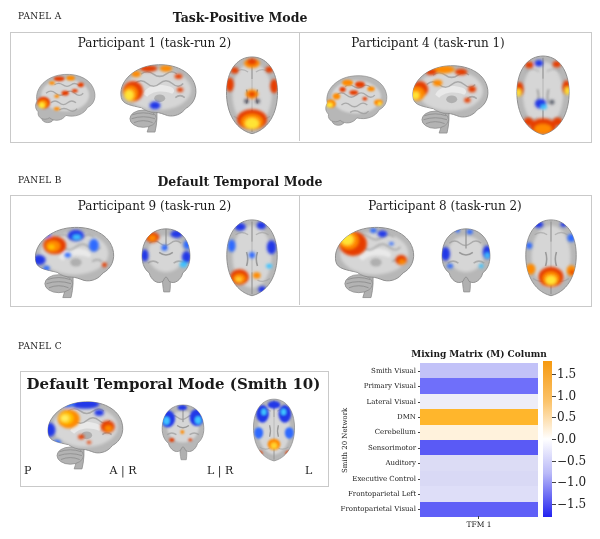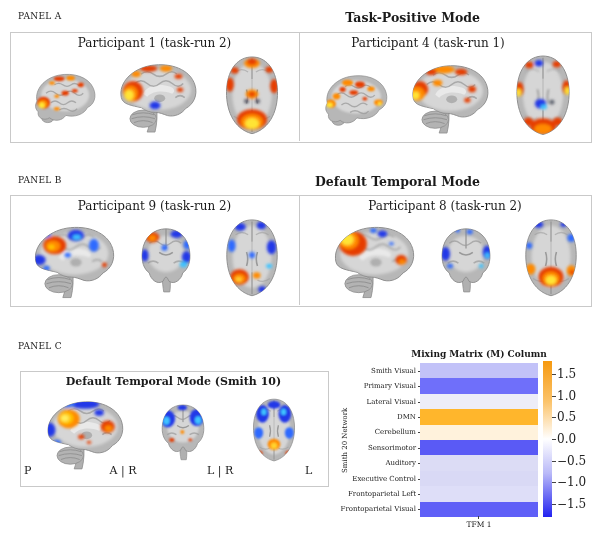--- a/index.html
+++ b/index.html
@@ -1,24 +1,24 @@
 <!DOCTYPE html>
 <html><head>
 <meta charset="utf-8">
 <style>
   html,body{margin:0;padding:0;background:#ffffff;}
   #fig{position:relative;width:600px;height:539px;background:#ffffff;overflow:hidden;
        font-family:"DejaVu Serif","Liberation Serif",serif;color:#1a1a1a;}
   .panel-label{position:absolute;font-size:9px;letter-spacing:.3px;}
-  .panel-title{position:absolute;left:0;width:480px;text-align:right;font-weight:bold;font-size:12.5px;}
+  .panel-title{position:absolute;left:0;width:480px;text-align:center;font-weight:bold;font-size:12.5px;}
   .panel-box{position:absolute;border:1px solid #c9c9c9;background:#fff;}
   .vdiv{position:absolute;width:1px;background:#c9c9c9;}
   .cell-title{position:absolute;text-align:center;font-size:12px;}
   .brain{position:absolute;}
-  .c-title{position:absolute;text-align:center;font-weight:bold;font-size:11px;}
+  .c-title{position:absolute;text-align:center;font-weight:bold;font-size:15px;}
   .orient{position:absolute;font-size:11px;}
   .hm-title{position:absolute;left:400px;top:349px;width:158px;text-align:center;font-weight:bold;font-size:9px;}
   .hm-ylabel{position:absolute;left:341px;top:392px;height:96px;width:11px;writing-mode:vertical-rl;
              transform:rotate(180deg);text-align:center;font-size:7px;color:#222;}
   .hm-label{position:absolute;left:336px;width:80px;height:10px;line-height:10px;
             text-align:right;font-size:7px;color:#222;}
   .hm-label::after{content:"";position:absolute;right:-5px;top:4.5px;width:3.5px;height:1px;background:#444;}
   .hm-grid{position:absolute;left:420px;top:363px;width:118px;height:154px;display:flex;flex-direction:column;}
   .hm-cell{flex:1;}
   .cbar{position:absolute;left:543px;top:361px;width:9px;height:156px;}

